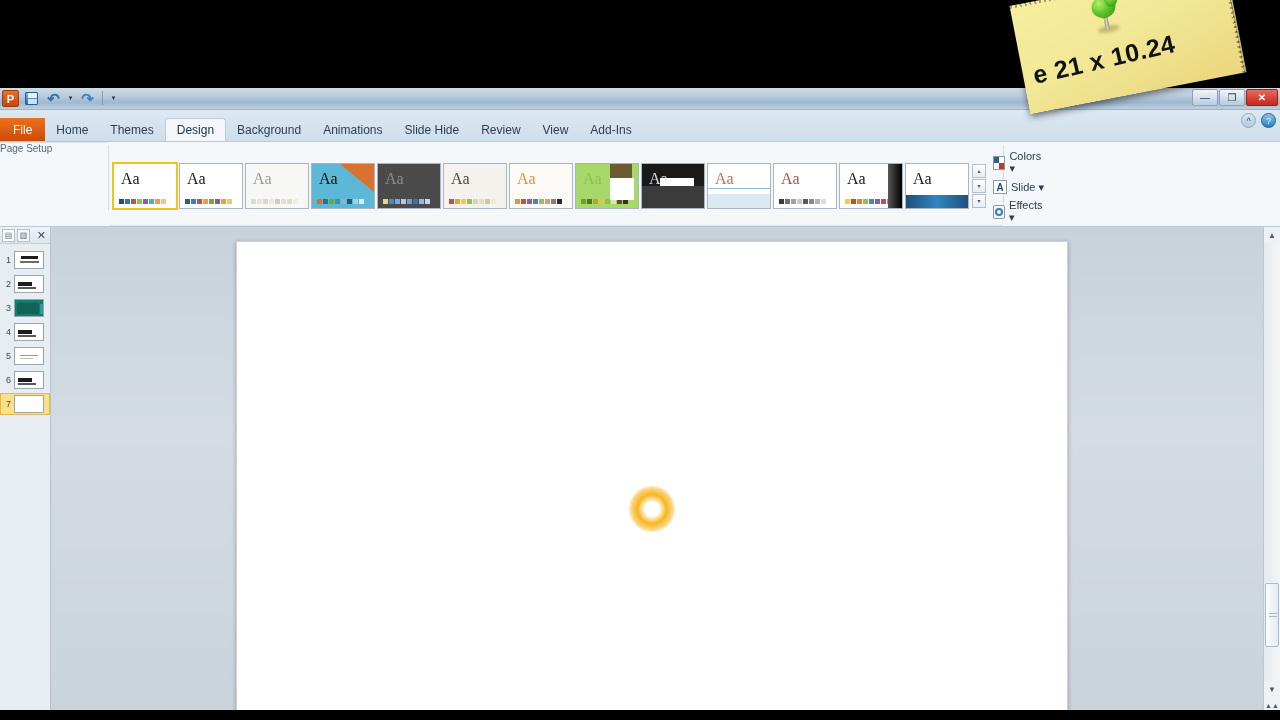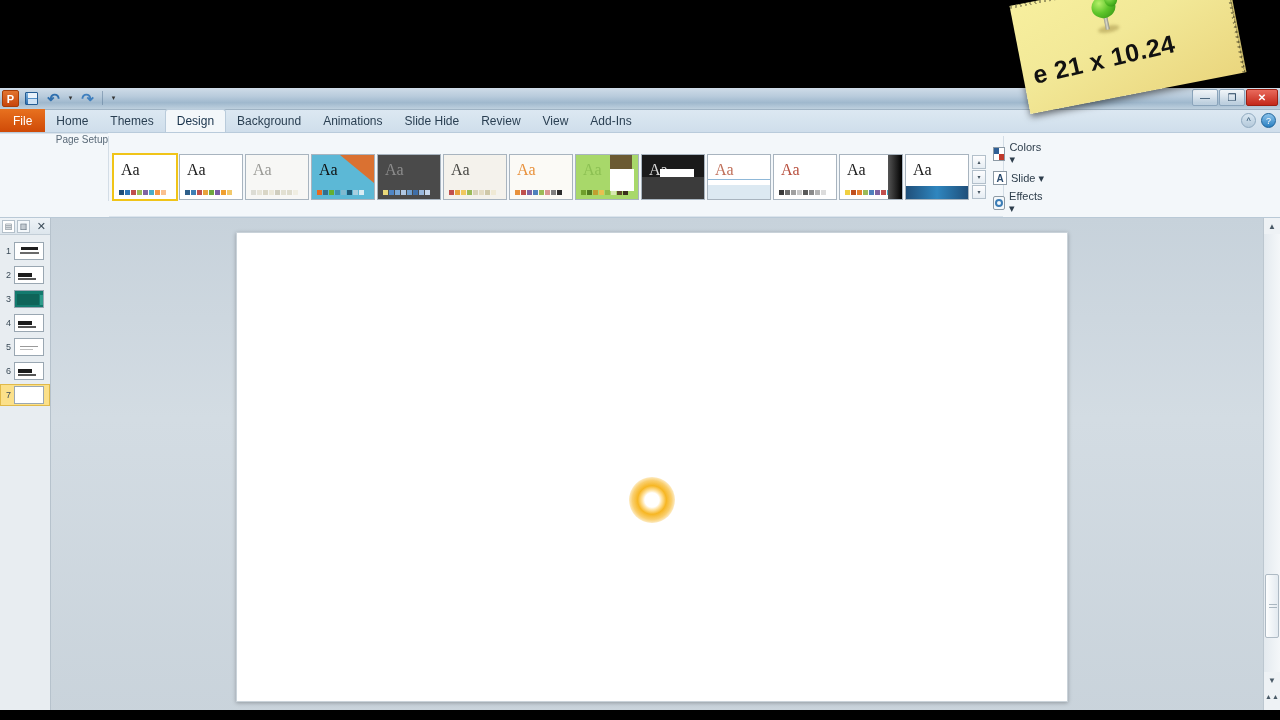--- a/index.html
+++ b/index.html
@@ -100,21 +100,21 @@
     display:flex;align-items:center;justify-content:center;font-size:10px;color:#24425f;
   }
   .wc.close{
     background:linear-gradient(180deg,#e8secondary,#c0392b);
     background:linear-gradient(180deg,#e96a5c,#c3281a);
     border-color:#9c1f12;color:#fff;width:32px;font-weight:700;
   }
 
   
   .tabstrip{
-    position:relative; height:23px;
+    position:relative; height:32px;
     background:linear-gradient(180deg,#dce8f2,#cfdeeb);
     border-bottom:1px solid #b9cbdb;
     display:flex; align-items:flex-end; padding-left:0;
   }
   .tab-file{
     height:23px; padding:0 13px; display:flex;align-items:center;
     background:linear-gradient(180deg,#e8711f,#cf4a07);
     color:#fff;font-size:12px;
   }
   .tab{
@@ -137,21 +137,21 @@
 
   
   .ribbon{
     position:relative; height:85px; background:#f3f7fa;
     border-bottom:1px solid #b9c9d6;
     display:flex; align-items:stretch;
   }
   .grp{ position:relative; display:flex;flex-direction:column; }
   .grp-body{ flex:1; display:flex; align-items:flex-start; padding:3px 5px 0 5px; }
   .grp-label{
-    height:14px; text-align:right; font-size:10px; color:#5a6a78;
+    height:14px; text-align:left; font-size:10px; color:#5a6a78;
     border-top:1px solid #dbe4ec;
   }
   .grp-divider{ width:1px; background:#d3dde6; margin:3px 0 16px 0; }
 
   .bigbtn{
     width:52px; display:flex;flex-direction:column;align-items:center;
     padding-top:3px; font-size:10.5px; color:#2d3d4b; line-height:11px; text-align:center;
   }
   .bigbtn .gi{ margin-bottom:3px; }
   .icon-pagesetup{

